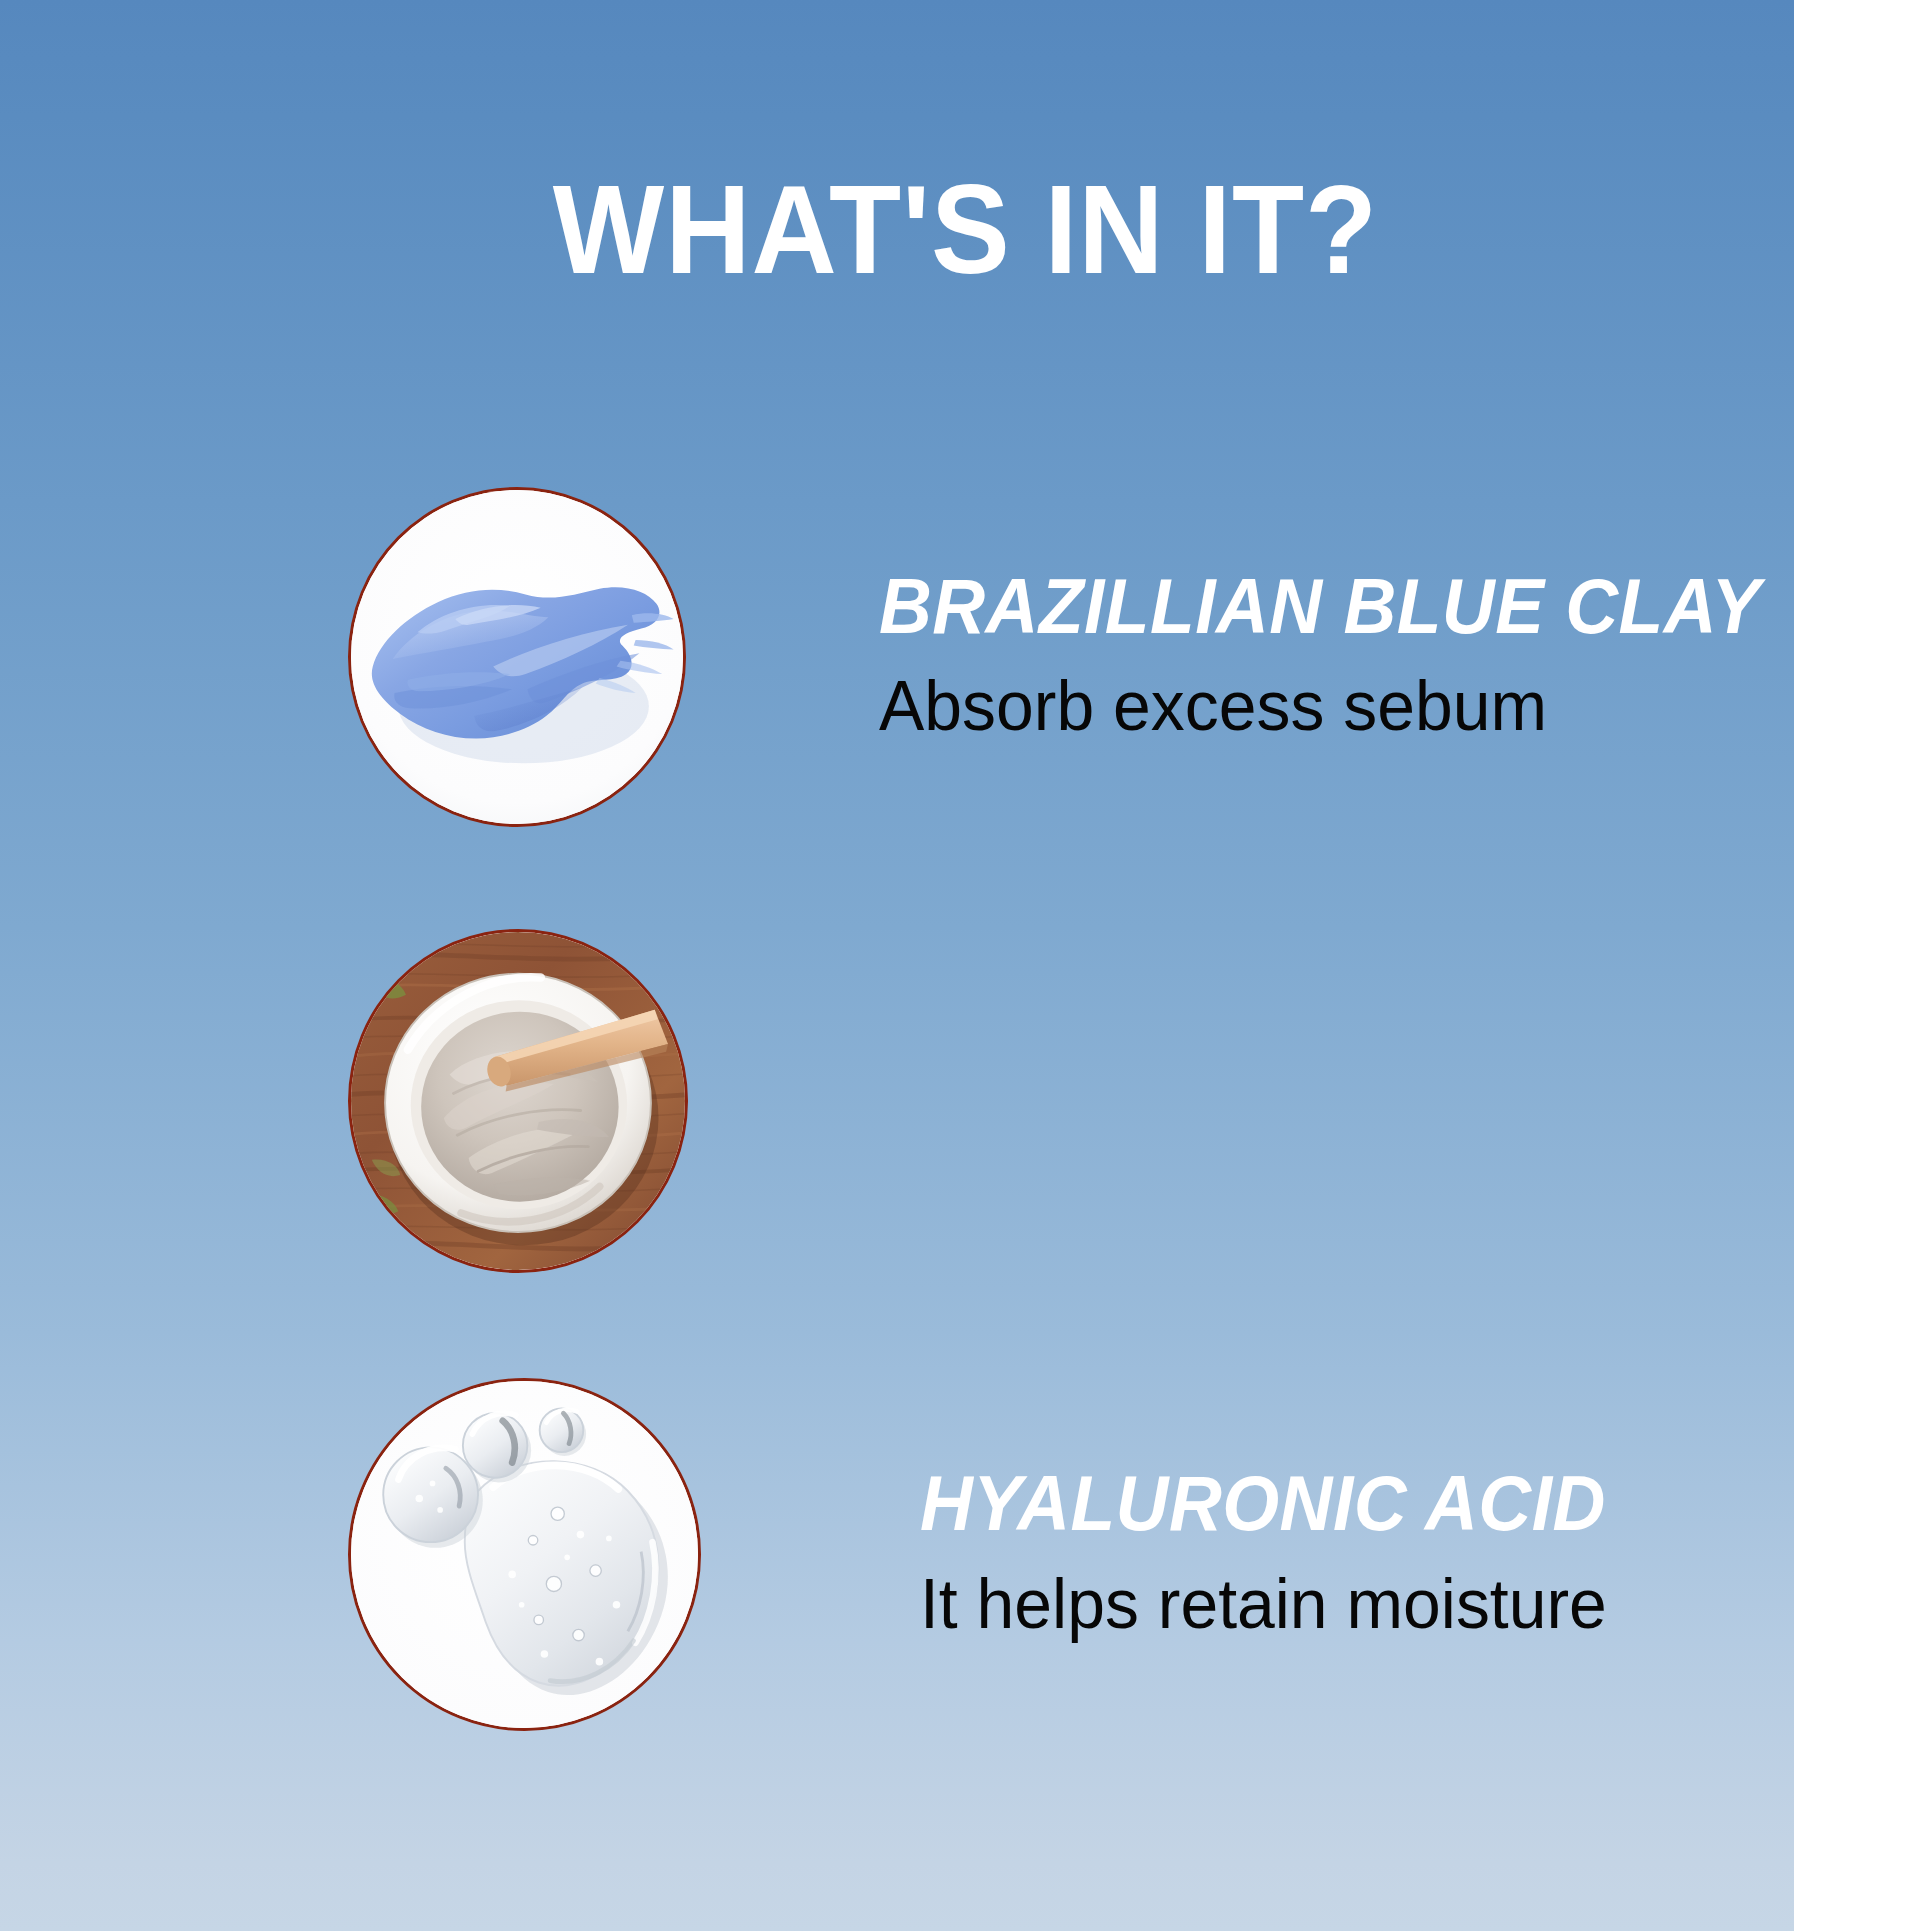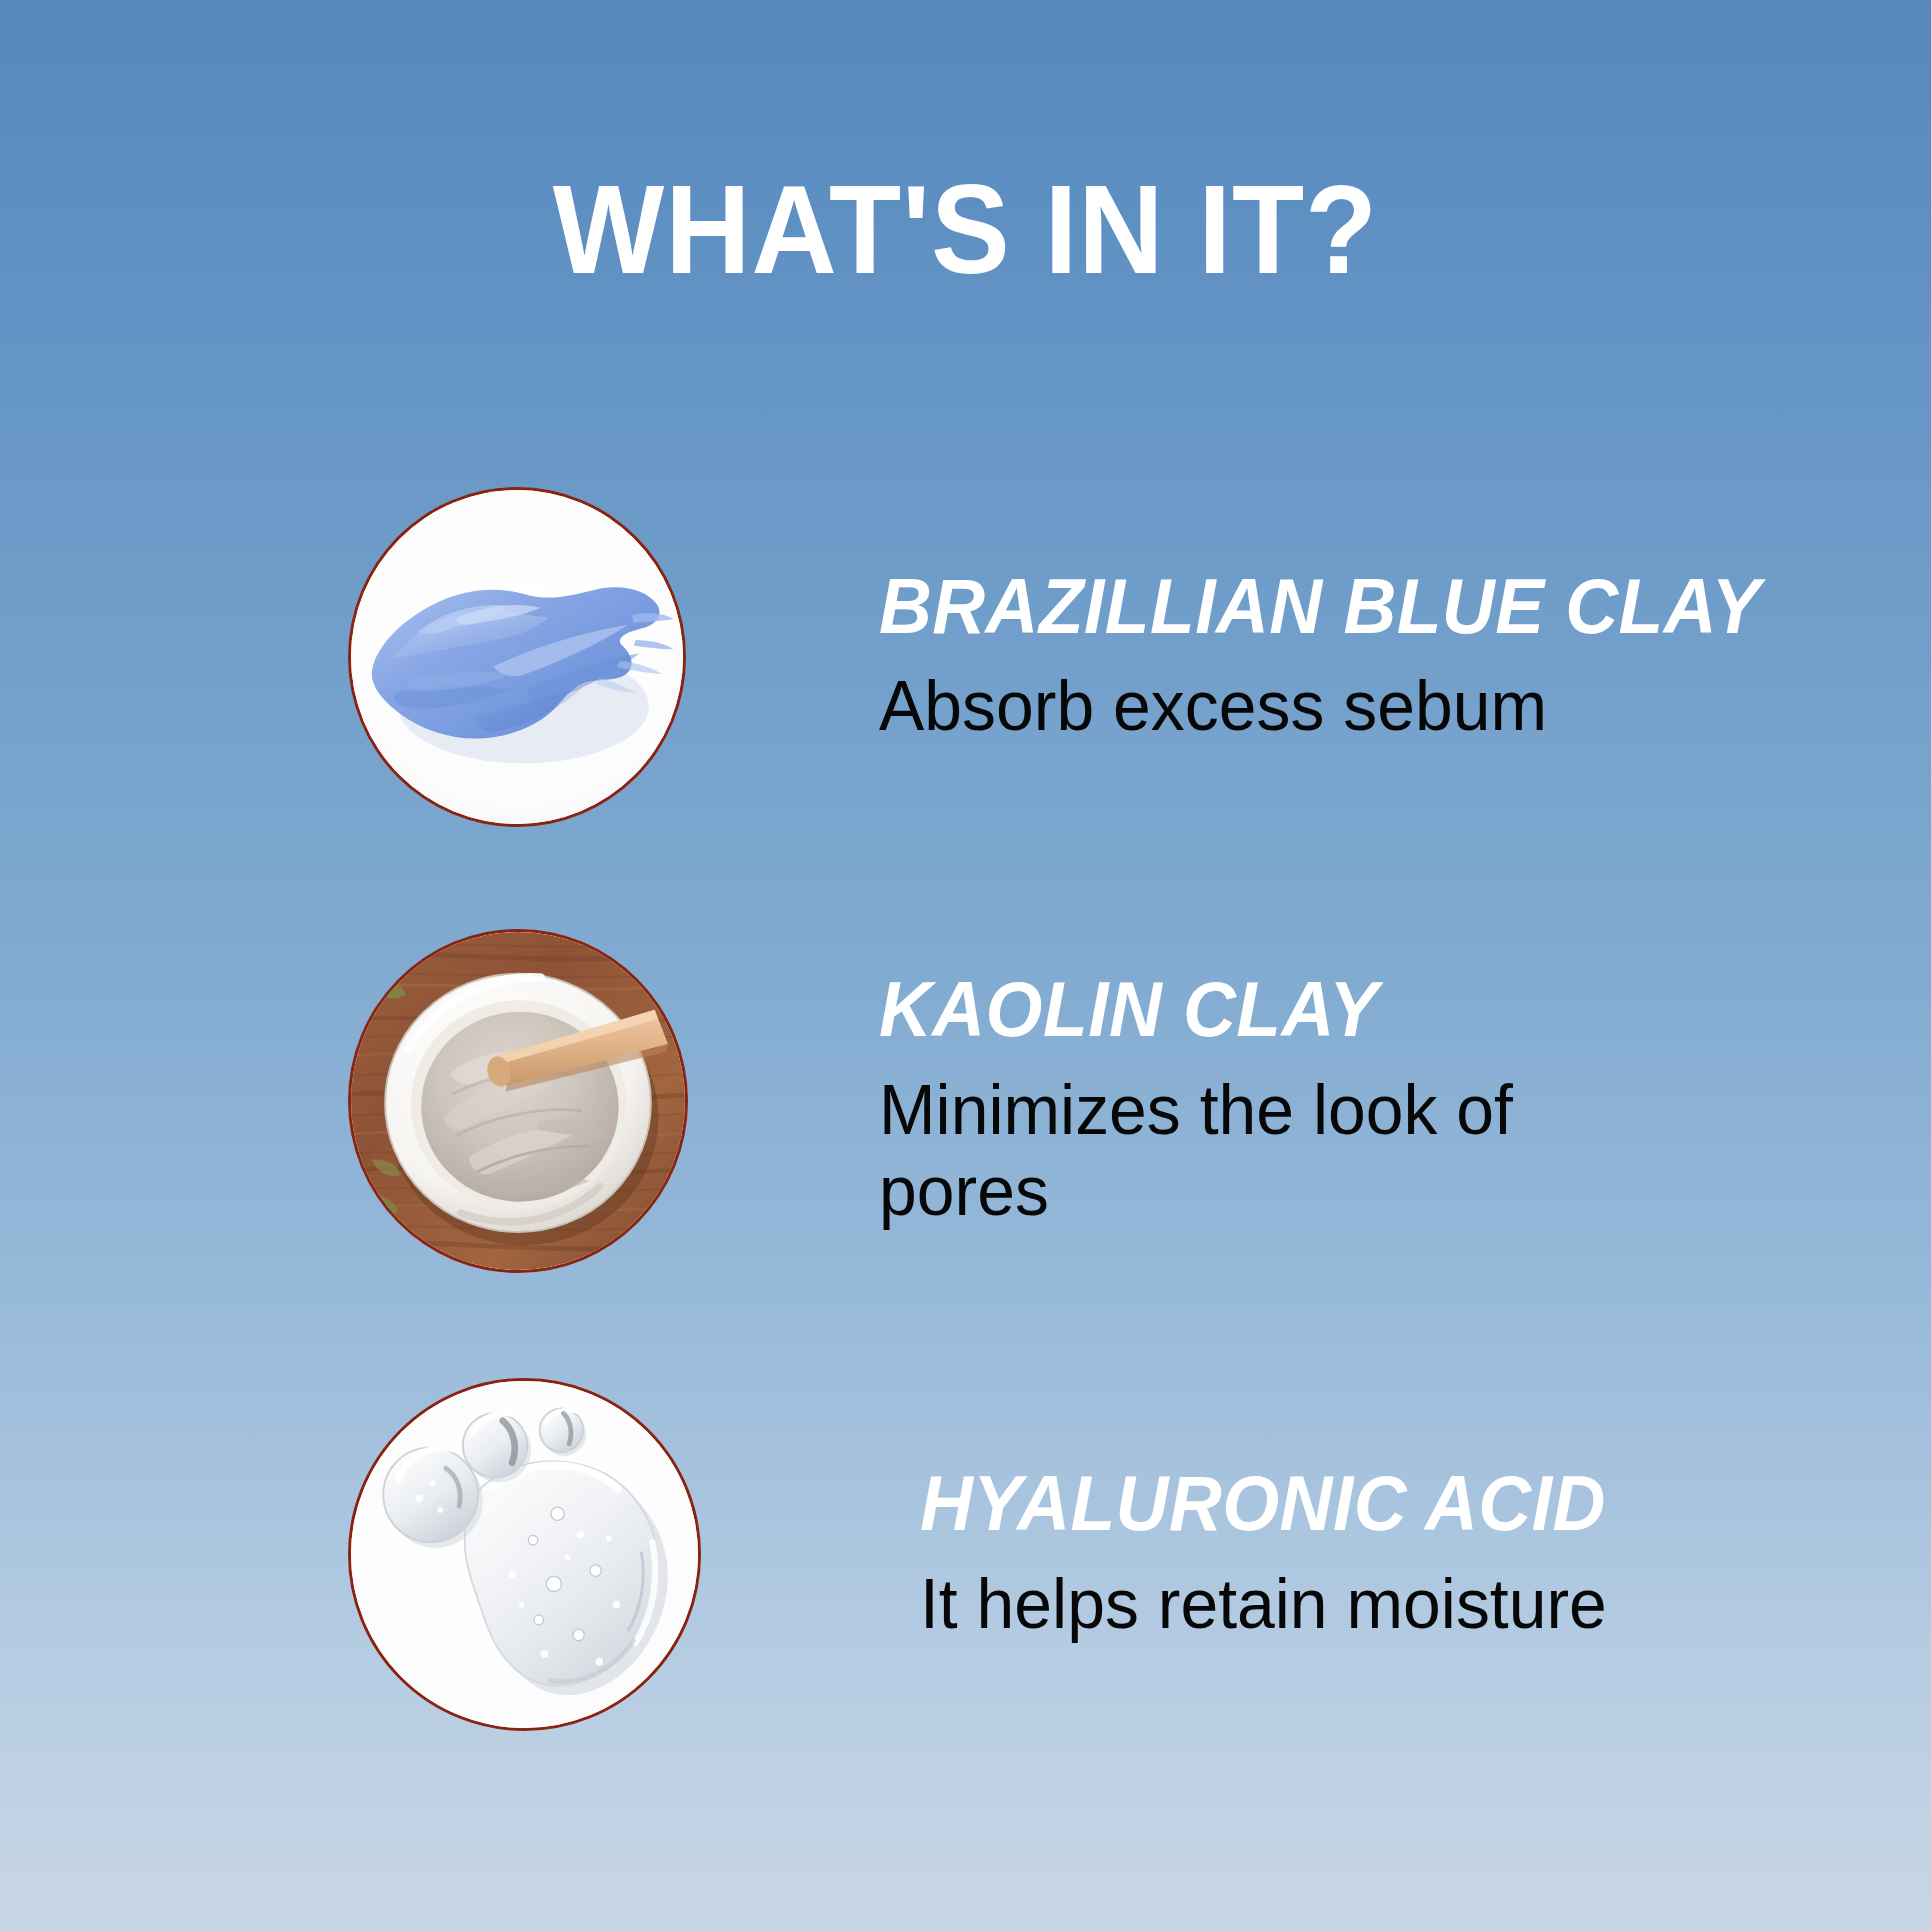--- a/index.html
+++ b/index.html
@@ -8,21 +8,21 @@
   }
   body {
     width: 1931px;
     height: 1931px;
     overflow: hidden;
     font-family: "Liberation Sans", sans-serif;
   }
 
   #infographic {
     position: relative;
-    width: 1931px;
+    width: 1794px;
     height: 1931px;
     background: linear-gradient(to bottom,
         #5688BE 0px,
         #5A8CC0 116px,
         #6B9AC8 502px,
         #7FA9D0 927px,
         #9ABBDA 1332px,
         #B4CBE2 1641px,
         #C4D4E5 1863px,
         #C6D6E6 1931px);
@@ -272,24 +272,20 @@
             <path d="M150 132 L320 82 L334 118 L164 162 Z" fill="url(#stickG)"></path>
             <path d="M150 132 L320 82 L323 92 L154 140 Z" fill="#F6D7B6" opacity="0.85"></path>
             <path d="M164 162 L334 118 L332 126 L163 168 Z" fill="#B9855C" opacity="0.6"></path>
             <ellipse cx="156" cy="147" rx="12" ry="16" fill="#D8A97D" transform="rotate(-16 156 147)"></ellipse>
 
             <path d="M60 124 C90 72 150 44 200 48" stroke="#FFFFFF" stroke-width="9" fill="none" opacity="0.85" stroke-linecap="round"></path>
             <path d="M262 268 C222 306 162 314 116 296" stroke="#CFC7BE" stroke-width="8" fill="none" opacity="0.6" stroke-linecap="round"></path>
           </g>
         </svg>
       </div>
-    </div>
-    <div class="text-block" id="text-1">
-      <div class="ing-name">KAOLIN CLAY</div>
-      <div class="ing-desc" id="desc-1">Minimizes the look of pores</div>
     </div>
   </div>
 
   <div class="ingredient-row" id="row-2">
     <div class="thumb-wrap">
       <div class="thumb" id="thumb-2">
         <svg viewBox="0 0 366 366" preserveAspectRatio="xMidYMid slice" aria-hidden="true">
           <defs>
             <radialGradient id="g3bg" cx="50%" cy="44%" r="74%">
               <stop offset="0%" stop-color="#FFFFFF"></stop>

